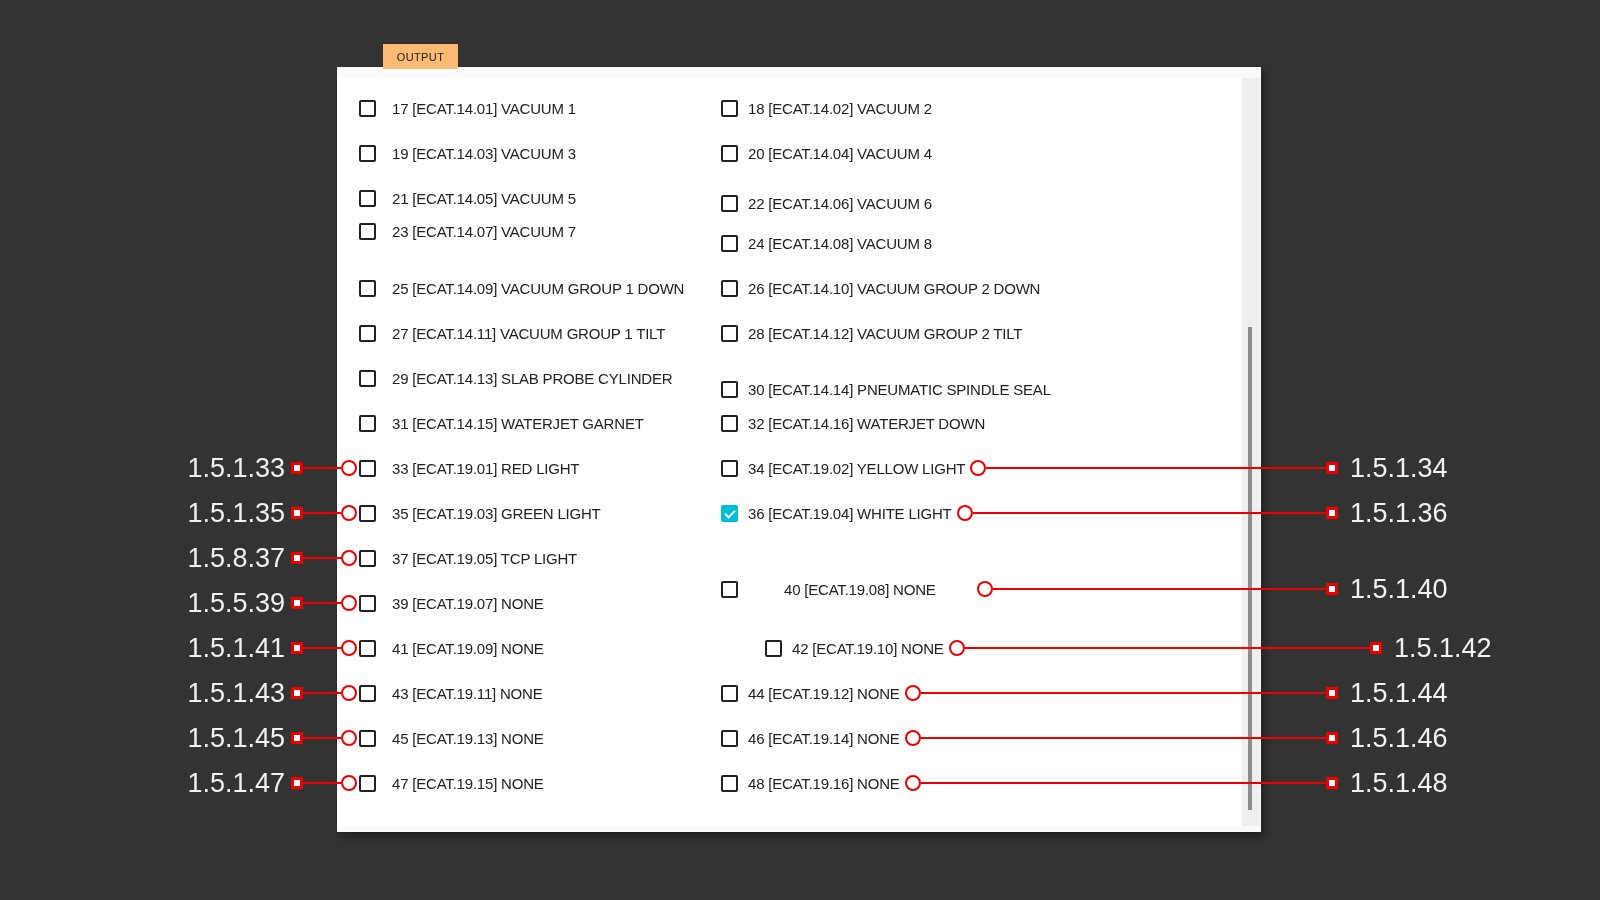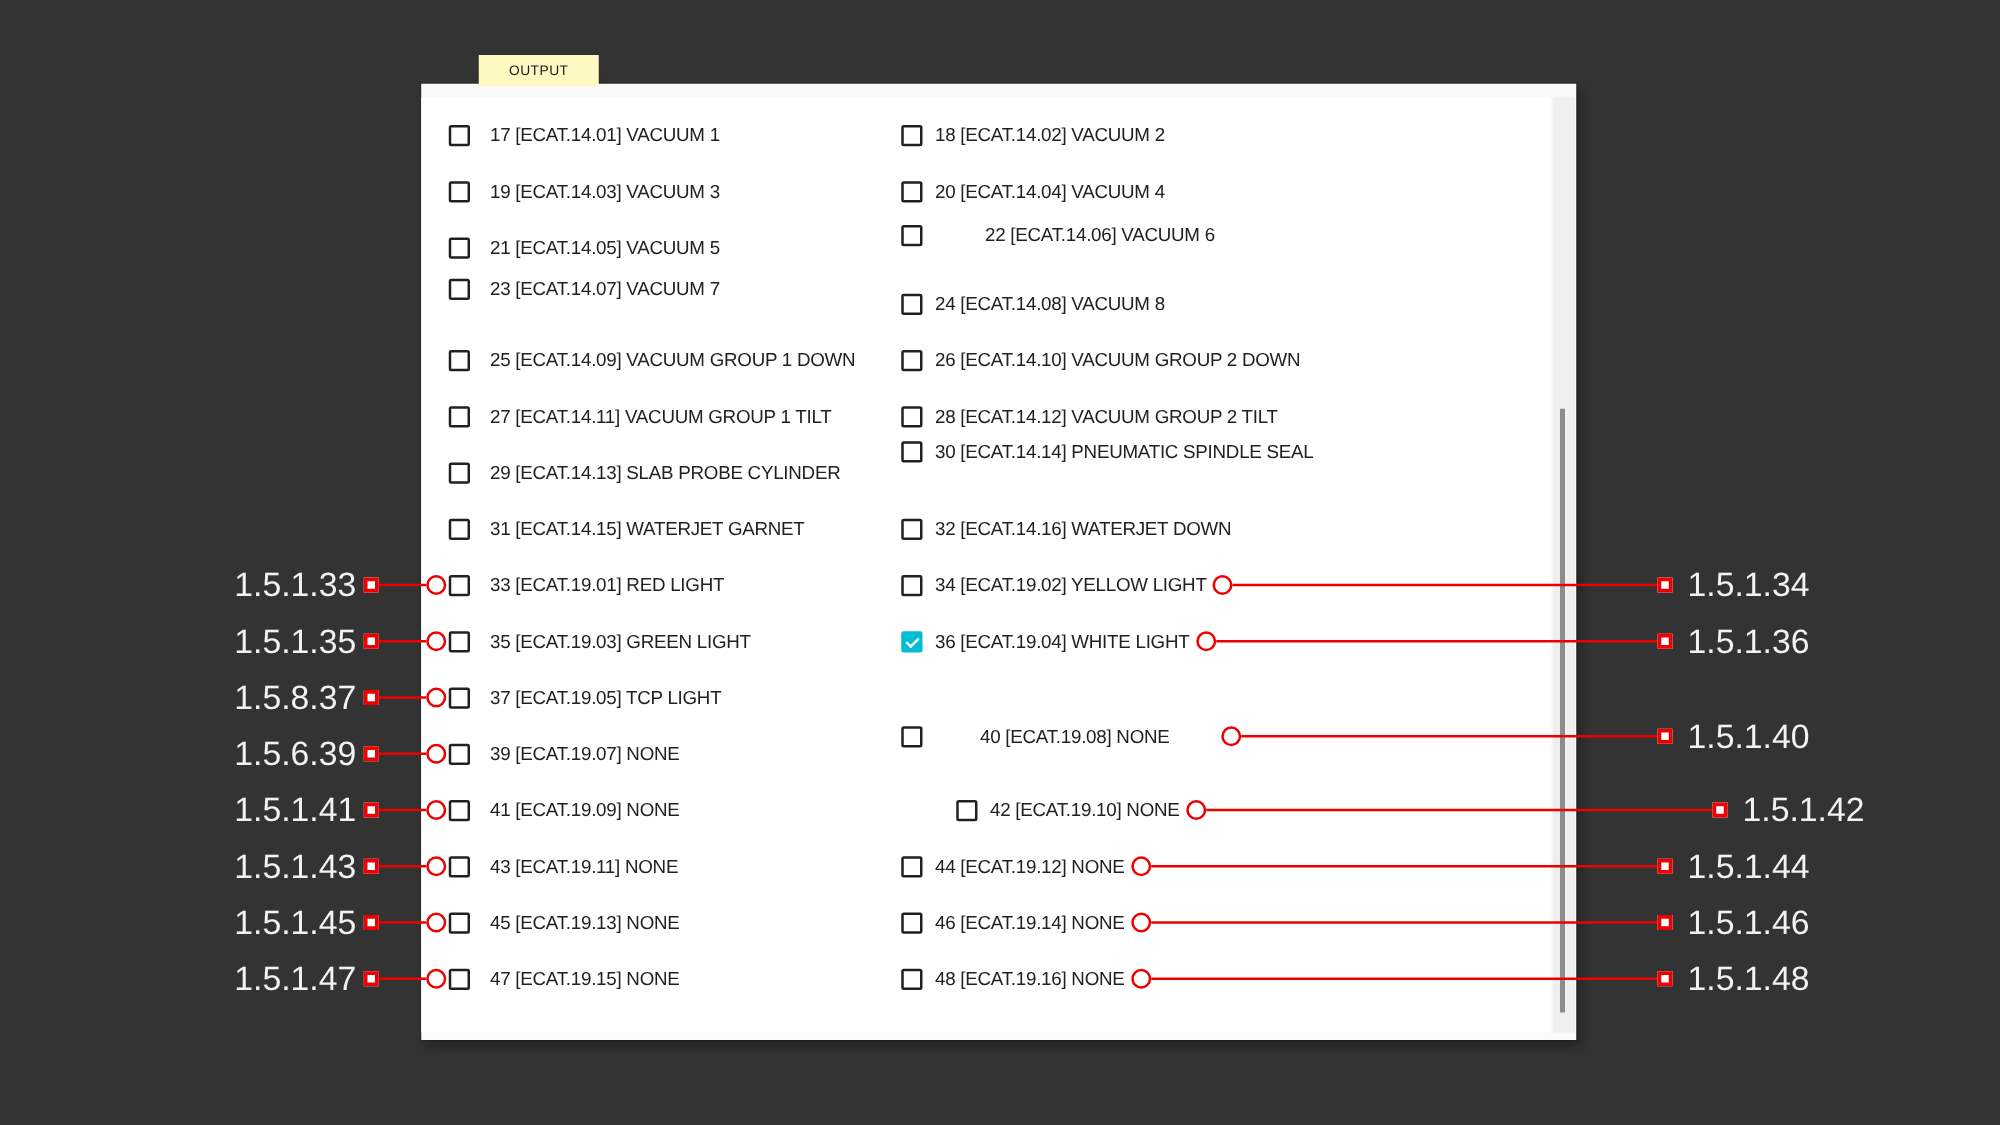--- a/index.html
+++ b/index.html
@@ -11,21 +11,21 @@
           font-family:"Liberation Sans",sans-serif;}
 
   
   .panel{position:absolute;left:337px;top:67px;width:924px;height:765px;background:var(--panel);
          box-shadow:0 0 0 1px rgba(0,0,0,0.10), 4px 5px 8px rgba(0,0,0,0.35);z-index:1;}
   .list-area{position:absolute;left:0;top:11px;width:904px;height:748px;background:var(--list);}
   .scroll-track{position:absolute;right:1px;top:11px;width:18px;height:748px;background:var(--track);}
   .scroll-thumb{position:absolute;left:6px;top:249px;width:4px;height:483px;background:var(--thumb);}
 
   
-  .tab{position:absolute;left:383px;top:44px;width:96px;height:25px;background:#fef9c3;z-index:2;
+  .tab{position:absolute;left:383px;top:44px;width:75px;height:25px;background:#fdba74;z-index:2;
        display:flex;align-items:center;justify-content:center;font-size:11px;letter-spacing:0.4px;
        color:#1a1a1a;box-shadow:0 -1px 2px rgba(0,0,0,0.15);}
 
   
   #rows-layer{position:absolute;left:0;top:0;width:1600px;height:900px;z-index:3;}
   .row{position:absolute;height:30px;display:flex;align-items:center;}
   .row-left{left:160px;width:560px;}
   .row-right{left:721px;width:721px;}
   .row-label{font-size:15px;color:var(--text);letter-spacing:-0.2px;white-space:nowrap;flex:none;}
   .checkbox{width:17px;height:17px;border:2px solid var(--text);border-radius:2px;background:#fff;
@@ -134,21 +134,21 @@
       <span class="ann-label">1.5.8.37</span>
       <span class="marker-square"></span>
       <span class="callout-line"></span>
       <span class="marker-circle"></span>
     </div>
     <span class="checkbox"></span>
     <span class="row-label">37 [ECAT.19.05] TCP LIGHT</span>
   </div>
       <div class="row row-left" style="top: 588px;">
     <div class="ann-area">
-      <span class="ann-label">1.5.6.39</span>
+      <span class="ann-label">1.5.5.39</span>
       <span class="marker-square"></span>
       <span class="callout-line"></span>
       <span class="marker-circle"></span>
     </div>
     <span class="checkbox"></span>
     <span class="row-label">39 [ECAT.19.07] NONE</span>
   </div>
       <div class="row row-left" style="top: 633px;">
     <div class="ann-area">
       <span class="ann-label">1.5.1.41</span>
@@ -192,41 +192,41 @@
       <div class="row row-right" style="top: 93px;">
     <span class="checkbox"></span>
     <span class="row-label">18 [ECAT.14.02] VACUUM 2</span>
 
   </div>
       <div class="row row-right" style="top: 138px;">
     <span class="checkbox"></span>
     <span class="row-label">20 [ECAT.14.04] VACUUM 4</span>
 
   </div>
-      <div class="row row-right" style="top: 173px; gap: 40px;">
+      <div class="row row-right" style="top: 188px;">
     <span class="checkbox"></span>
     <span class="row-label">22 [ECAT.14.06] VACUUM 6</span>
 
   </div>
       <div class="row row-right" style="top: 228px;">
     <span class="checkbox"></span>
     <span class="row-label">24 [ECAT.14.08] VACUUM 8</span>
 
   </div>
       <div class="row row-right" style="top: 273px;">
     <span class="checkbox"></span>
     <span class="row-label">26 [ECAT.14.10] VACUUM GROUP 2 DOWN</span>
 
   </div>
       <div class="row row-right" style="top: 318px;">
     <span class="checkbox"></span>
     <span class="row-label">28 [ECAT.14.12] VACUUM GROUP 2 TILT</span>
 
   </div>
-      <div class="row row-right" style="top: 346px; text-align: right;">
+      <div class="row row-right" style="top: 374px; text-align: right;">
     <span class="checkbox"></span>
     <span class="row-label">30 [ECAT.14.14] PNEUMATIC SPINDLE SEAL</span>
 
   </div>
       <div class="row row-right" style="top: 408px;">
     <span class="checkbox"></span>
     <span class="row-label">32 [ECAT.14.16] WATERJET DOWN</span>
 
   </div>
       <div class="row row-right" style="top: 453px;">

